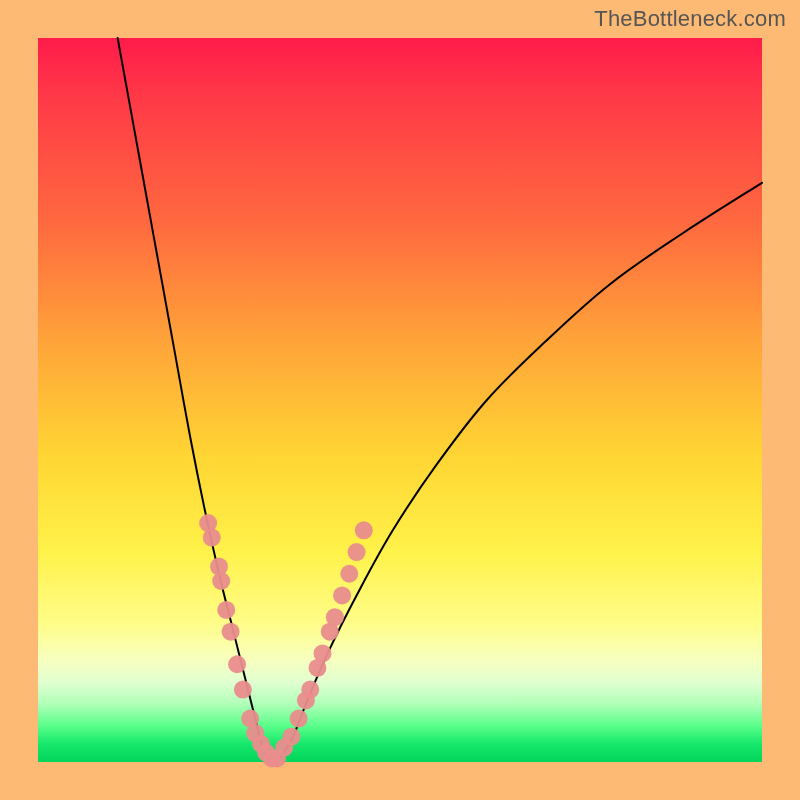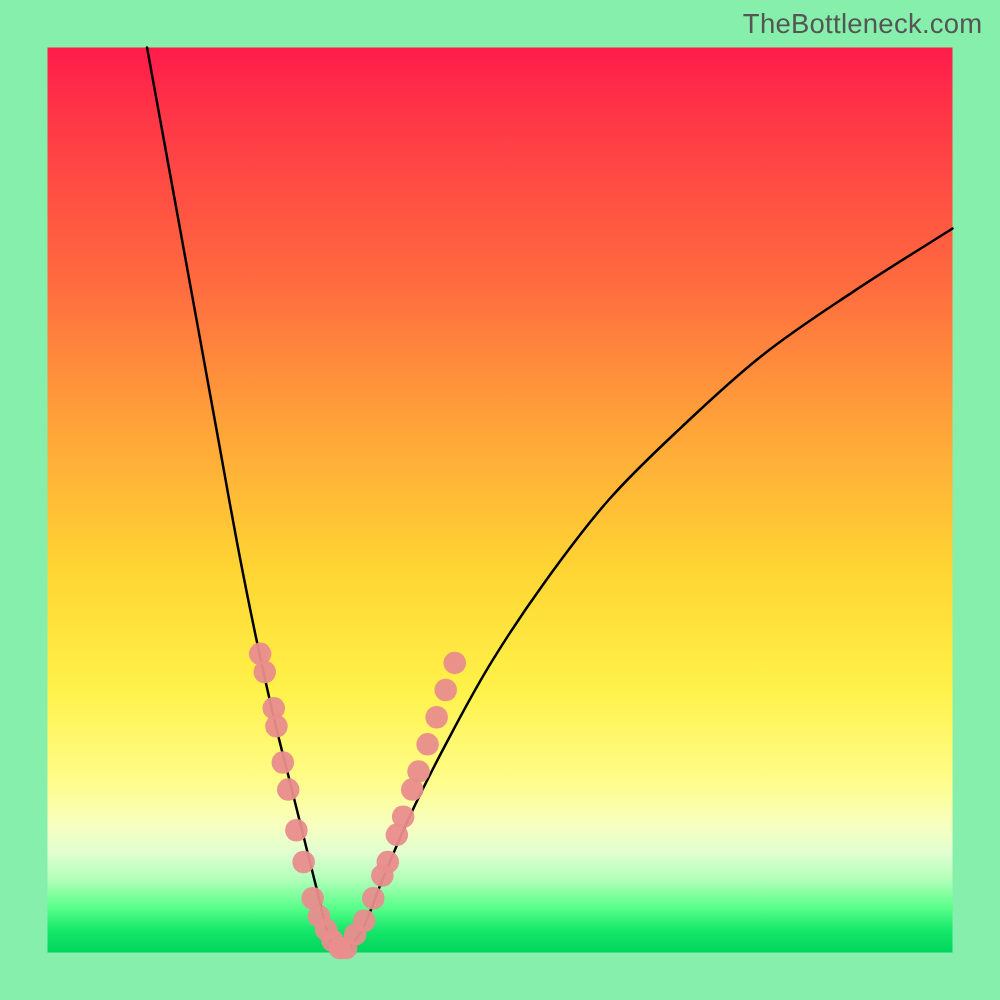--- a/index.html
+++ b/index.html
@@ -10,21 +10,21 @@
     background: #000;
     overflow: hidden;
     font-family: Arial, Helvetica, sans-serif;
   }
   .frame {
     position: absolute;
     top: 0;
     left: 0;
     width: 800px;
     height: 800px;
-    background: #86efac;
+    background: #fdba74;
   }
   .plot-area {
     position: absolute;
     top: 38px;
     left: 38px;
     width: 724px;
     height: 724px;
     
     background: linear-gradient(
       to bottom,

